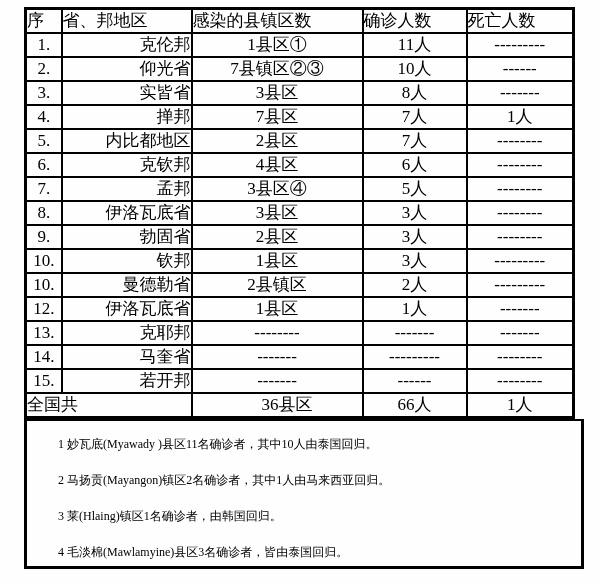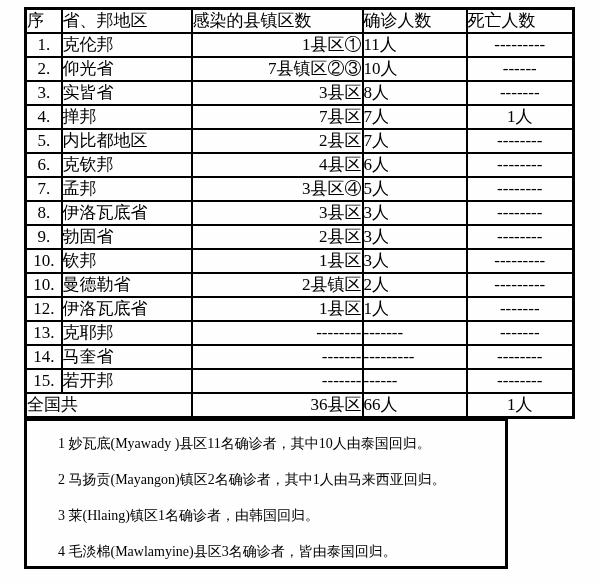--- a/index.html
+++ b/index.html
@@ -30,33 +30,33 @@
     height: 22.6px;
     font-size: 17px;
     font-weight: normal;
     padding: 0;
     white-space: nowrap;
     overflow: hidden;
     line-height: 22px;
   }
   th.hdr { text-align: left; padding-left: 4px; }
   td.no { text-align: center; }
-  td.region { text-align: left; padding-left: 5px; }
-  td.infected { text-align: right; padding-left: 13px; }
-  td.confirmed { text-align: left; }
+  td.region { text-align: right; padding-left: 5px; }
+  td.infected { text-align: center; padding-left: 13px; }
+  td.confirmed { text-align: center; }
   td.deaths { text-align: center; }
   tr.total-row td.total-label { text-align: left; }
   tr.total-row td.infected { padding-left: 20px; }
   .notes {
-    width: 484px;
+    width: 560px;
     height: 150px;
     border: 3px solid #000;
     border-top: 2px solid #000;
     padding: 5px 4px 0 31px;
-    font-size: 14px;
+    font-size: 12px;
   }
   .note-line {
     line-height: 36px;
     white-space: nowrap;
     overflow: hidden;
   }
 </style>
 </head>
 <body>
 

